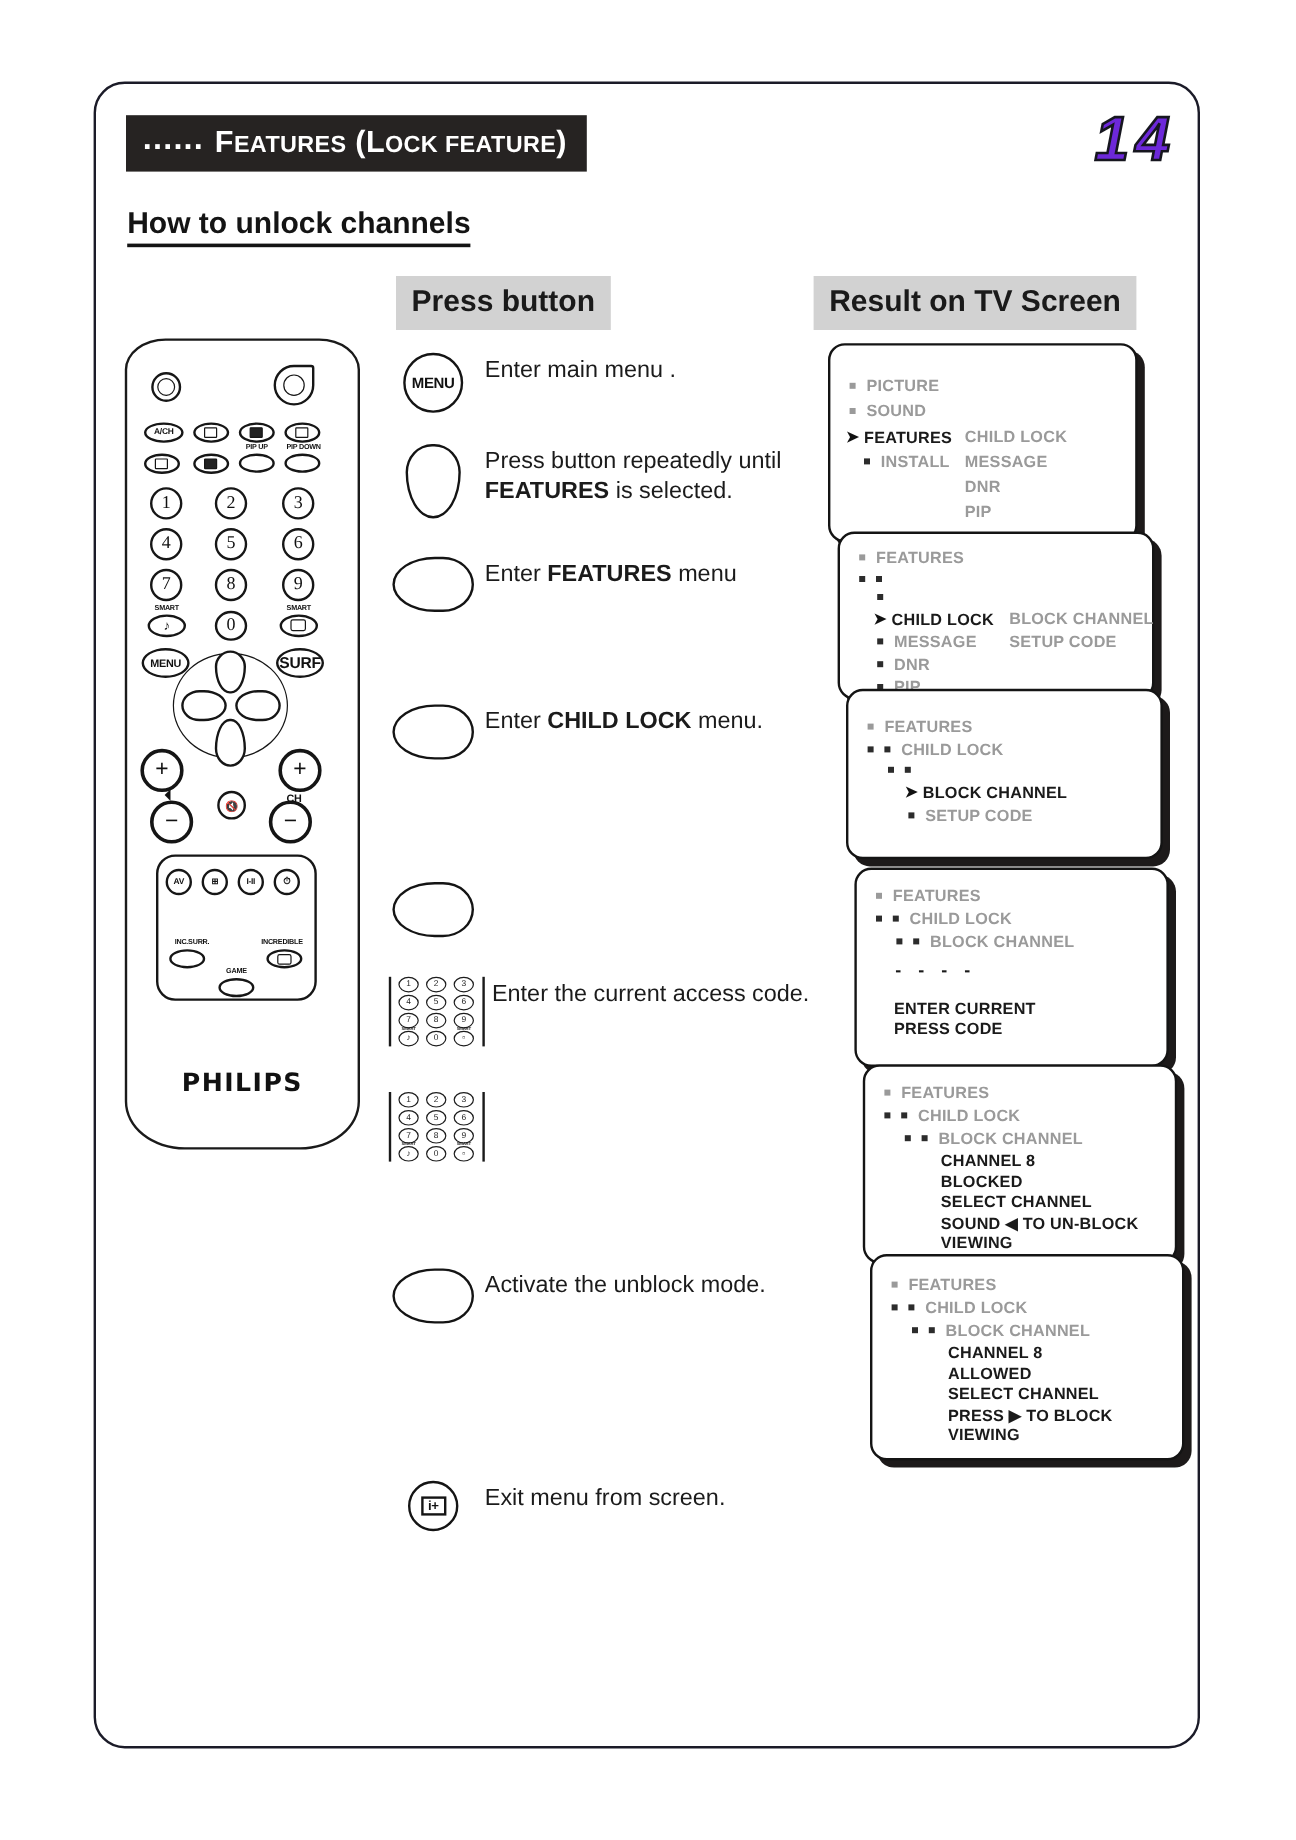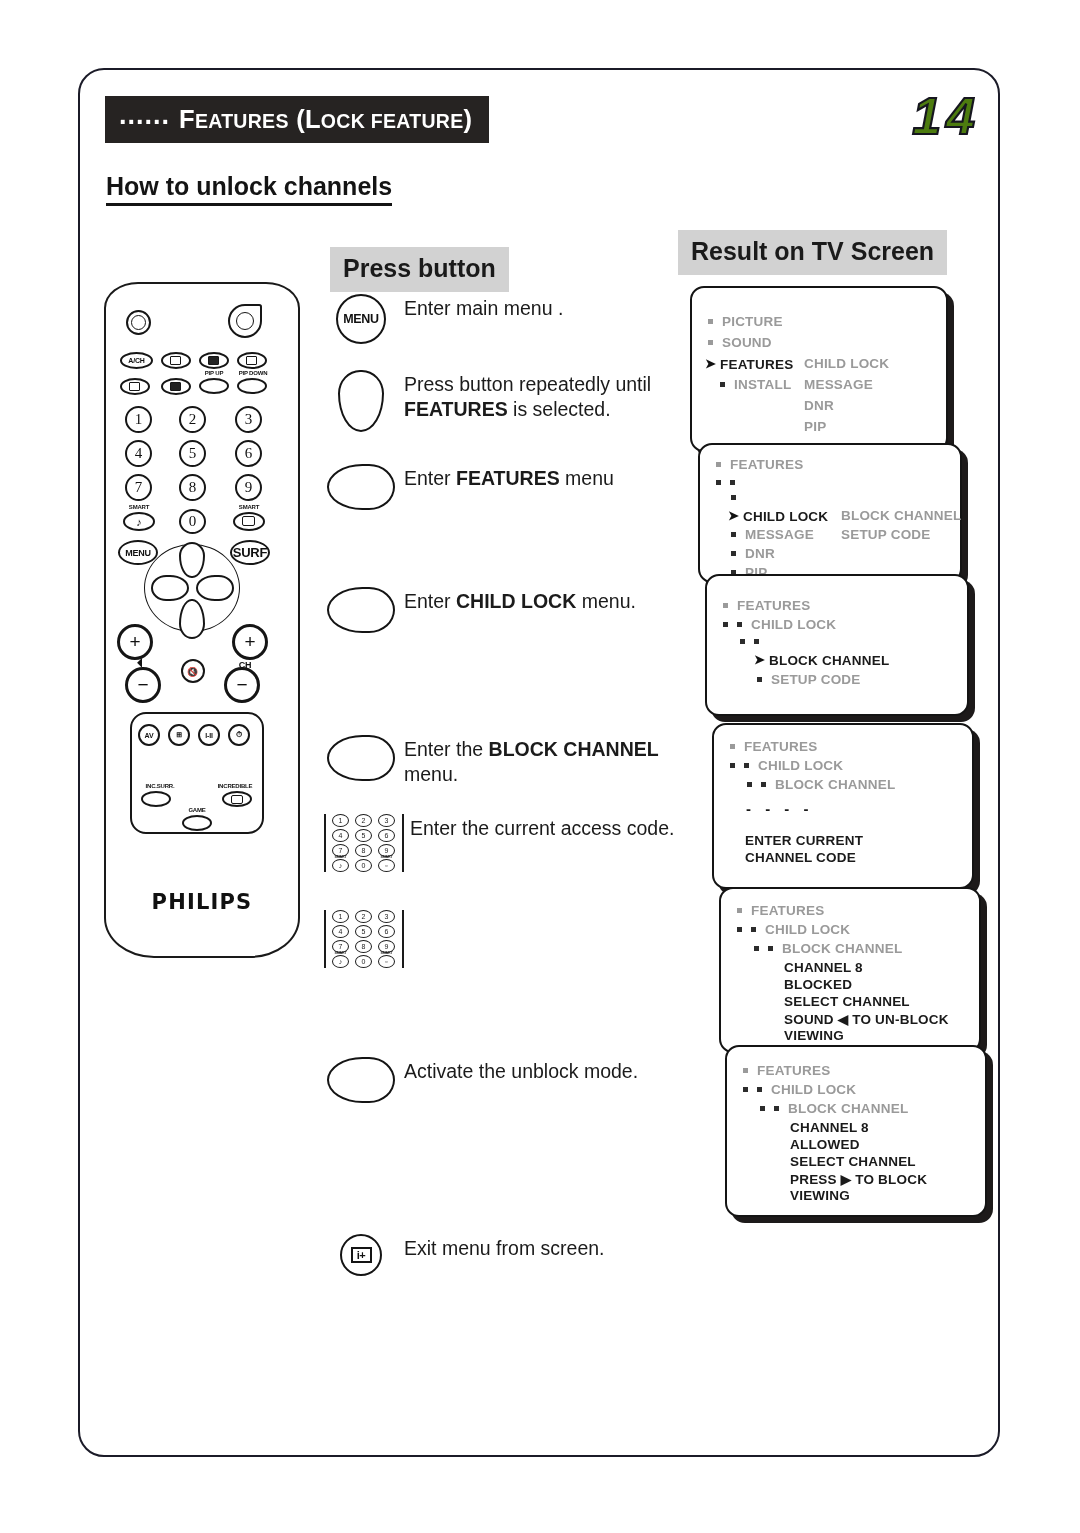--- a/index.html
+++ b/index.html
@@ -53,21 +53,21 @@
   }
   .header-title .sc { font-size: 19.5px; margin-top: 48px; }
 
   
   .page-number {
     position: absolute;
     right: 100px; top: 86px;
     font-size: 52px;
     font-weight: bold;
     font-style: italic;
-    color: #4d7c0f;
+    color: #6d28d9;
     -webkit-text-stroke: 2.2px #16161f;
     letter-spacing: 5px;
     z-index: 5;
   }
 
   
   .subtitle {
     position: absolute;
     left: 106px; top: 172px;
     font-size: 25px;
@@ -82,21 +82,21 @@
   .col-head {
     position: absolute;
     background: #d2d2d2;
     color: #1a1a1a;
     font-weight: bold;
     font-size: 25px;
     padding: 7px 13px 9px 13px;
     z-index: 5;
     white-space: nowrap;
   }
-  #head-press  { left: 330px; top: 247px; }
+  #head-press  { left: 330px; top: 230px; }
   #head-result { left: 678px; top: 230px; }
 
   
   .remote-wrap {
     position: absolute;
     left: 104px; top: 282px;
     width: 196px; height: 676px;
   }
   .remote-body {
     position: absolute; inset: 0;
@@ -426,21 +426,20 @@
     <div class="ico">
       <div class="tear-right"></div>
     </div>
     <div class="txt">Enter <b>CHILD LOCK</b> menu.</div>
   </div>
 
   <div class="instr" style="top:733px;">
     <div class="ico">
       <div class="tear-right"></div>
     </div>
-    <div class="txt">Enter the <b>BLOCK CHANNEL</b> menu.</div>
   </div>
 
   <div class="instr" style="top:812px;">
     <div class="ico" style="width:92px;flex:0 0 92px;">
       <div class="keypad">
         <div class="keypad-bar-l"></div>
         <div class="keypad-grid">
           <div class="kp-key">1</div>
           <div class="kp-key">2</div>
           <div class="kp-key">3</div>
@@ -567,21 +566,21 @@
       <span class="bullet"></span><span>FEATURES</span>
     </div>
     <div class="tvrow gray" style="left:16px;top:33px;">
       <span class="bullet dark"></span><span class="bullet dark"></span><span>CHILD LOCK</span>
     </div>
     <div class="tvrow gray" style="left:33px;top:52px;">
       <span class="bullet dark"></span><span class="bullet dark"></span><span>BLOCK CHANNEL</span>
     </div>
     <div class="tvrow dashes" style="left:32px;top:75px;">- - - -</div>
     <div class="tvrow blk" style="left:31px;top:108px;">ENTER CURRENT</div>
-    <div class="tvrow blk" style="left:31px;top:125px;">CHANNEL CODE</div>
+    <div class="tvrow blk" style="left:31px;top:125px;">PRESS CODE</div>
   </div>
 
   <div class="tvpanel" style="left:719px;top:887px;width:262px;height:166px;z-index:7;">
     <div class="tvrow gray" style="left:16px;top:14px;">
       <span class="bullet"></span><span>FEATURES</span>
     </div>
     <div class="tvrow gray" style="left:16px;top:33px;">
       <span class="bullet dark"></span><span class="bullet dark"></span><span>CHILD LOCK</span>
     </div>
     <div class="tvrow gray" style="left:33px;top:52px;">

